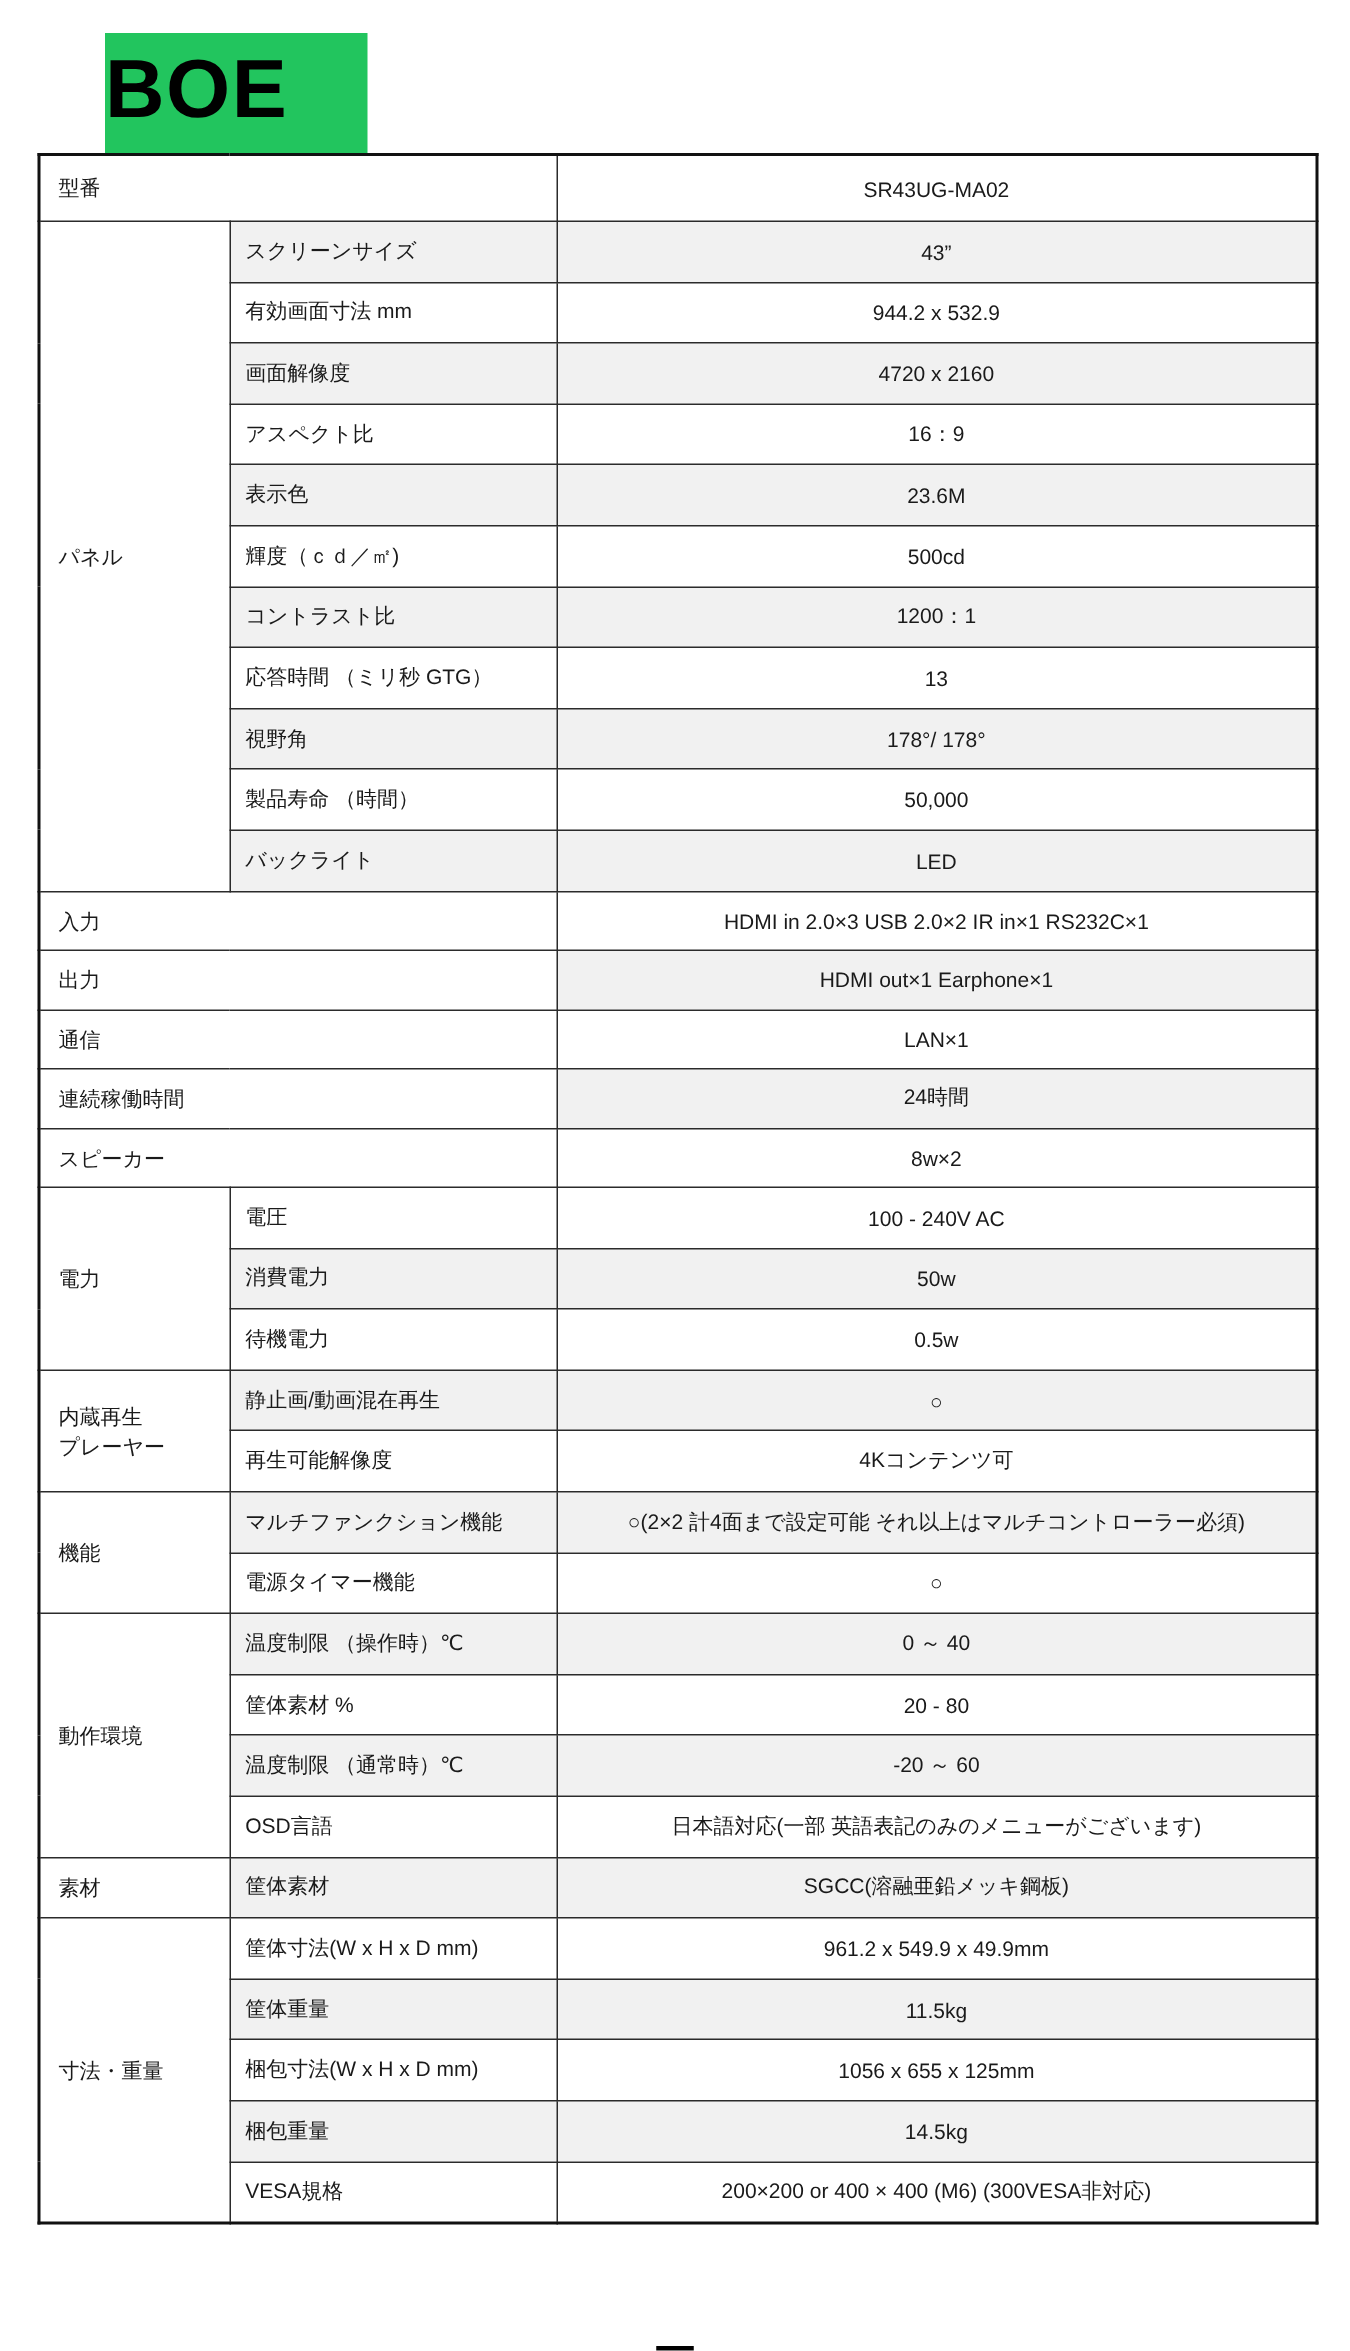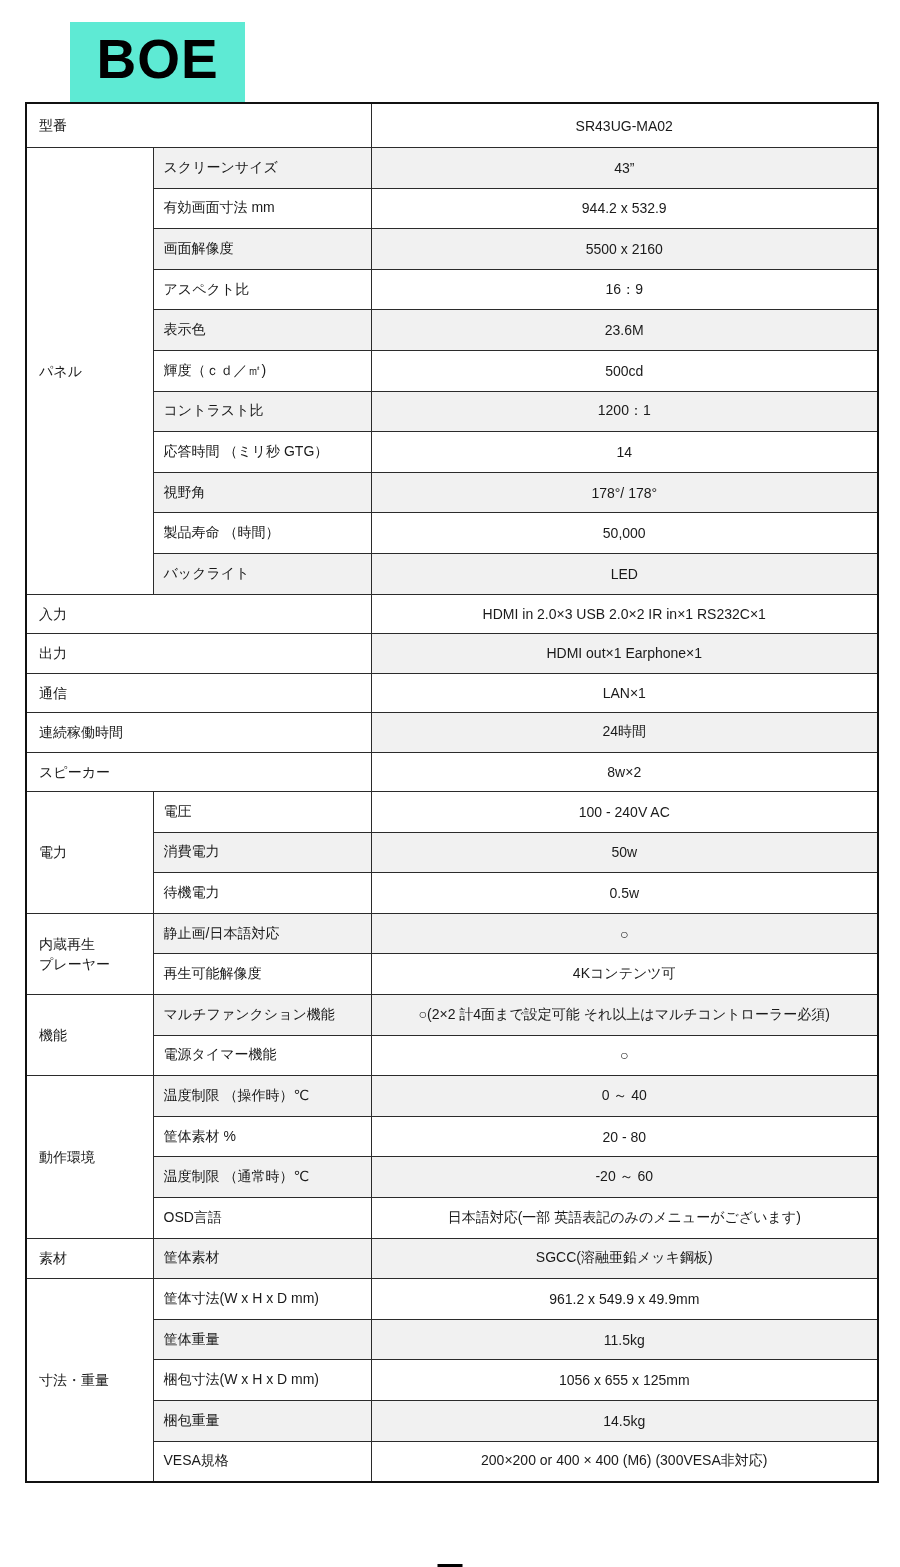--- a/index.html
+++ b/index.html
@@ -17,24 +17,23 @@
   }
 
   
   .header {
     padding: 22px 0 0 0;
   }
   .logo-wrap {
     margin-left: 70px;
     width: 175px;
     height: 80px;
-    background: #5eead4;
+    background: #22c55e;
     display: flex;
     align-items: center;
-    justify-content: center;
   }
   .logo-mark {
     font-family: "Liberation Sans", "DejaVu Sans", sans-serif;
     font-size: 55px;
     font-weight: 700;
     letter-spacing: 1px;
     color: #000;
     line-height: 1;
     position: relative;
     display: inline-block;
@@ -124,41 +123,41 @@
         <td class="cell-group" rowspan="11">パネル</td>
         <td class="cell-sub">スクリーンサイズ</td>
         <td class="cell-value">43”</td>
       </tr>
       <tr class="plain r-panel">
         <td class="cell-sub">有効画面寸法 mm</td>
         <td class="cell-value">944.2 x 532.9</td>
       </tr>
       <tr class="shaded r-panel">
         <td class="cell-sub">画面解像度</td>
-        <td class="cell-value">5500 x 2160</td>
+        <td class="cell-value">4720 x 2160</td>
       </tr>
       <tr class="plain r-panel">
         <td class="cell-sub">アスペクト比</td>
         <td class="cell-value">16：9</td>
       </tr>
       <tr class="shaded r-panel">
         <td class="cell-sub">表示色</td>
         <td class="cell-value">23.6M</td>
       </tr>
       <tr class="plain r-panel">
         <td class="cell-sub">輝度（ｃｄ／㎡)</td>
         <td class="cell-value">500cd</td>
       </tr>
       <tr class="shaded r-panel">
         <td class="cell-sub">コントラスト比</td>
         <td class="cell-value">1200：1</td>
       </tr>
       <tr class="plain r-panel">
         <td class="cell-sub">応答時間 （ミリ秒 GTG）</td>
-        <td class="cell-value">14</td>
+        <td class="cell-value">13</td>
       </tr>
       <tr class="shaded r-panel">
         <td class="cell-sub">視野角</td>
         <td class="cell-value">178°/ 178°</td>
       </tr>
       <tr class="plain r-panel">
         <td class="cell-sub">製品寿命 （時間）</td>
         <td class="cell-value">50,000</td>
       </tr>
       <tr class="shaded r-panel">
@@ -193,21 +192,21 @@
       <tr class="shaded r-panel">
         <td class="cell-sub">消費電力</td>
         <td class="cell-value">50w</td>
       </tr>
       <tr class="plain r-panel">
         <td class="cell-sub">待機電力</td>
         <td class="cell-value">0.5w</td>
       </tr>
       <tr class="shaded r-panel">
         <td class="cell-group" rowspan="2">内蔵再生<br>プレーヤー</td>
-        <td class="cell-sub">静止画/日本語対応</td>
+        <td class="cell-sub">静止画/動画混在再生</td>
         <td class="cell-value">○</td>
       </tr>
       <tr class="plain r-panel">
         <td class="cell-sub">再生可能解像度</td>
         <td class="cell-value">4Kコンテンツ可</td>
       </tr>
       <tr class="shaded r-panel">
         <td class="cell-group" rowspan="2">機能</td>
         <td class="cell-sub">マルチファンクション機能</td>
         <td class="cell-value">○(2×2 計4面まで設定可能 それ以上はマルチコントローラー必須)</td>

